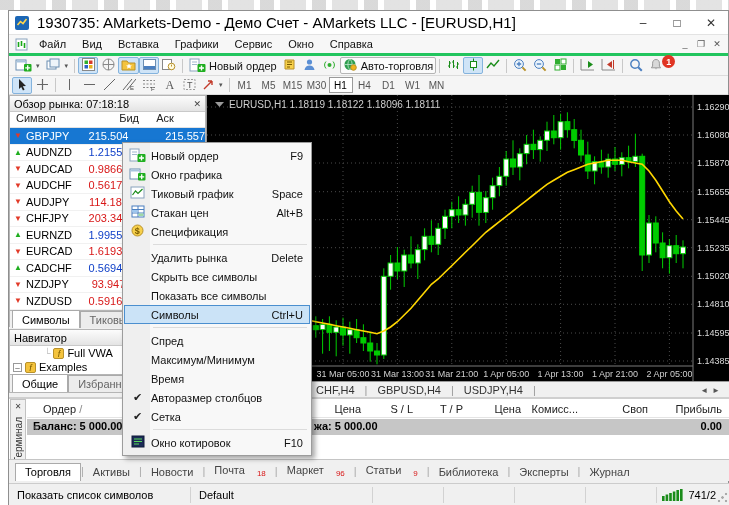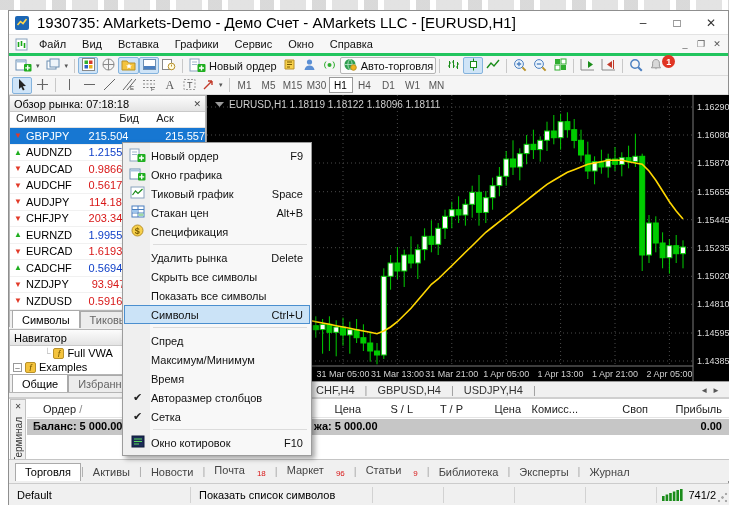--- a/index.html
+++ b/index.html
@@ -710,22 +710,22 @@
         <span class="ttab">Статьи<span class="tbadge">9</span></span>
         <span class="ttab-sep">|</span>
         <span class="ttab">Библиотека</span>
         <span class="ttab-sep">|</span>
         <span class="ttab">Эксперты</span>
         <span class="ttab-sep">|</span>
         <span class="ttab">Журнал</span>
       </div>
 
     <div class="statusbar">
+      <span class="scell" style="width:182px;">Показать список символов</span>
       <span class="scell" style="width:182px;">Default</span>
-      <span class="scell" style="width:182px;">Показать список символов</span>
       <span class="scell" style="width:71px;"></span>
       <span class="scell" style="width:71px;"></span>
       <span class="scell" style="width:71px;"></span>
       <span class="scell" style="width:71px;"></span>
       <span class="conn">
         <svg width="22" height="12">
           <rect x="0" y="7" width="2.6" height="5" fill="#1a8c1a"></rect>
           <rect x="3.6" y="5.5" width="2.6" height="6.5" fill="#1a8c1a"></rect>
           <rect x="7.2" y="4" width="2.6" height="8" fill="#1a8c1a"></rect>
           <rect x="10.8" y="2.5" width="2.6" height="9.5" fill="#1a8c1a"></rect>

